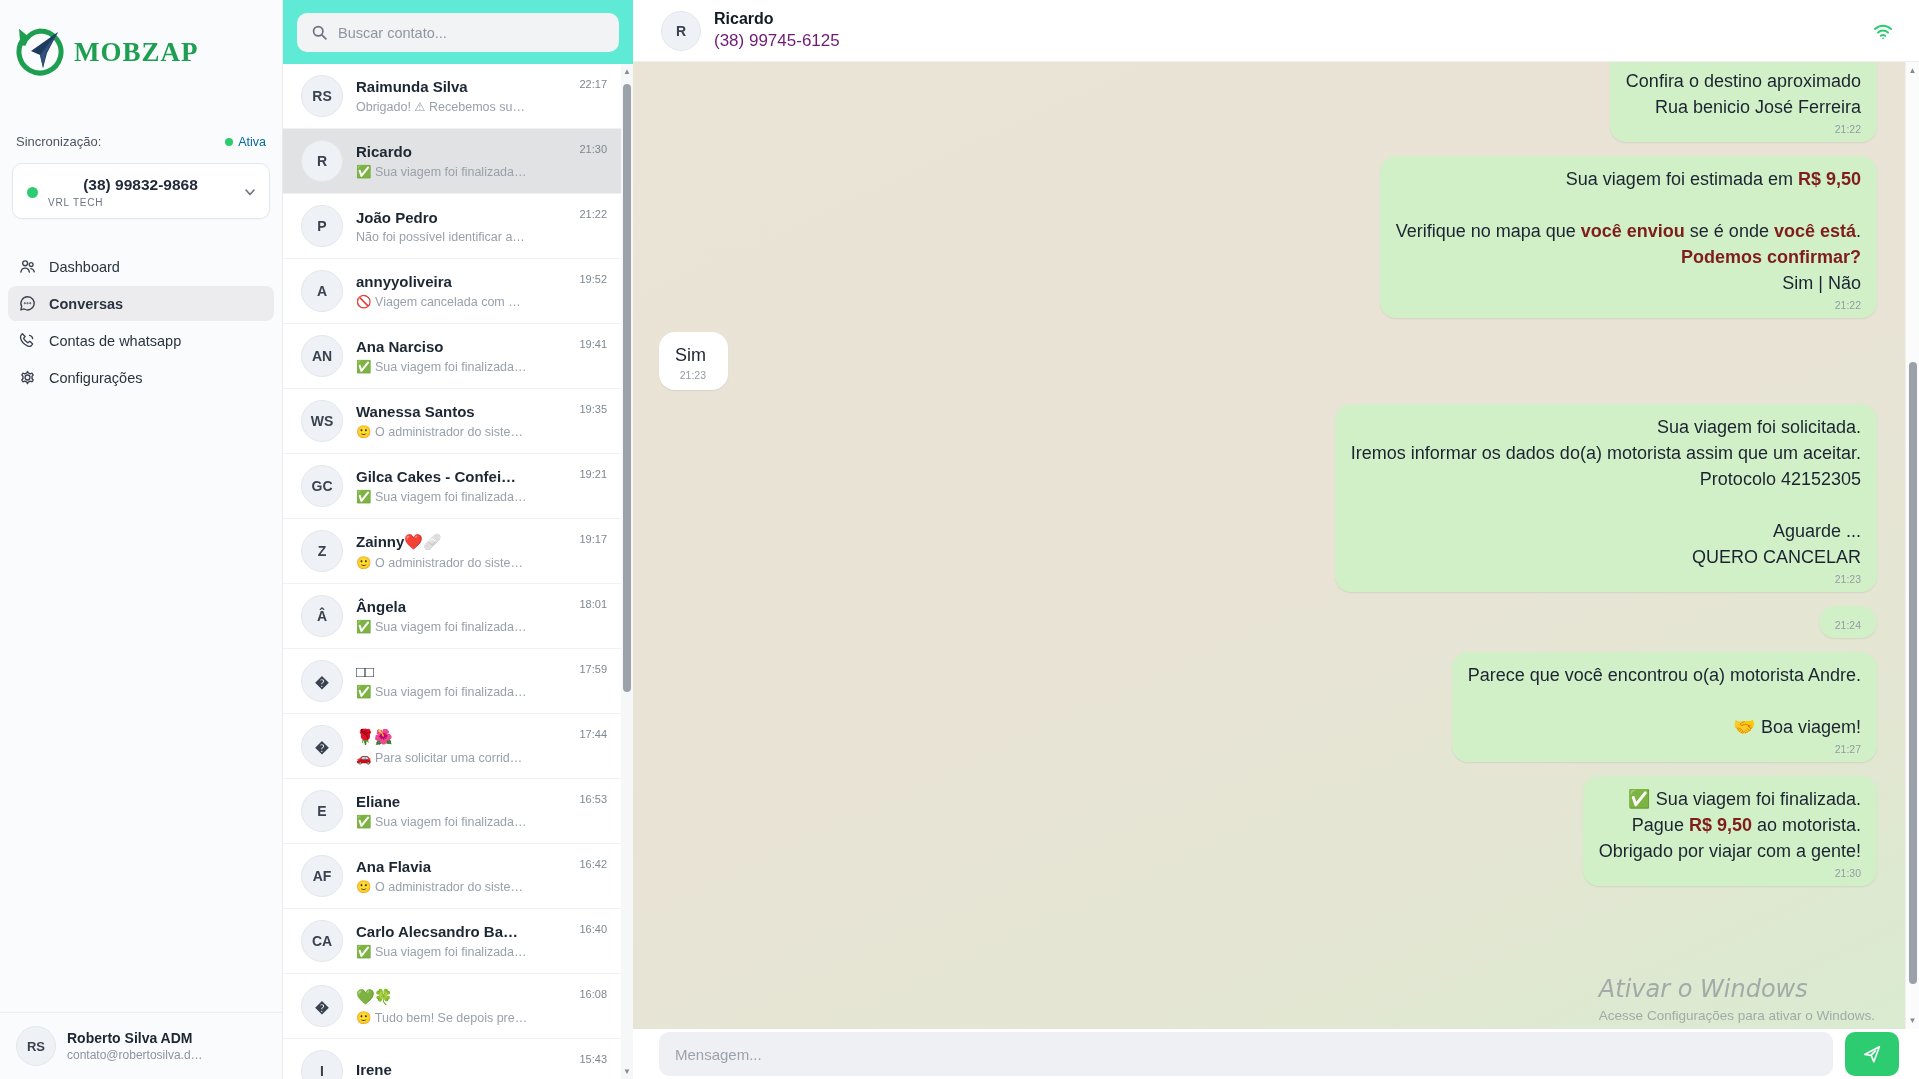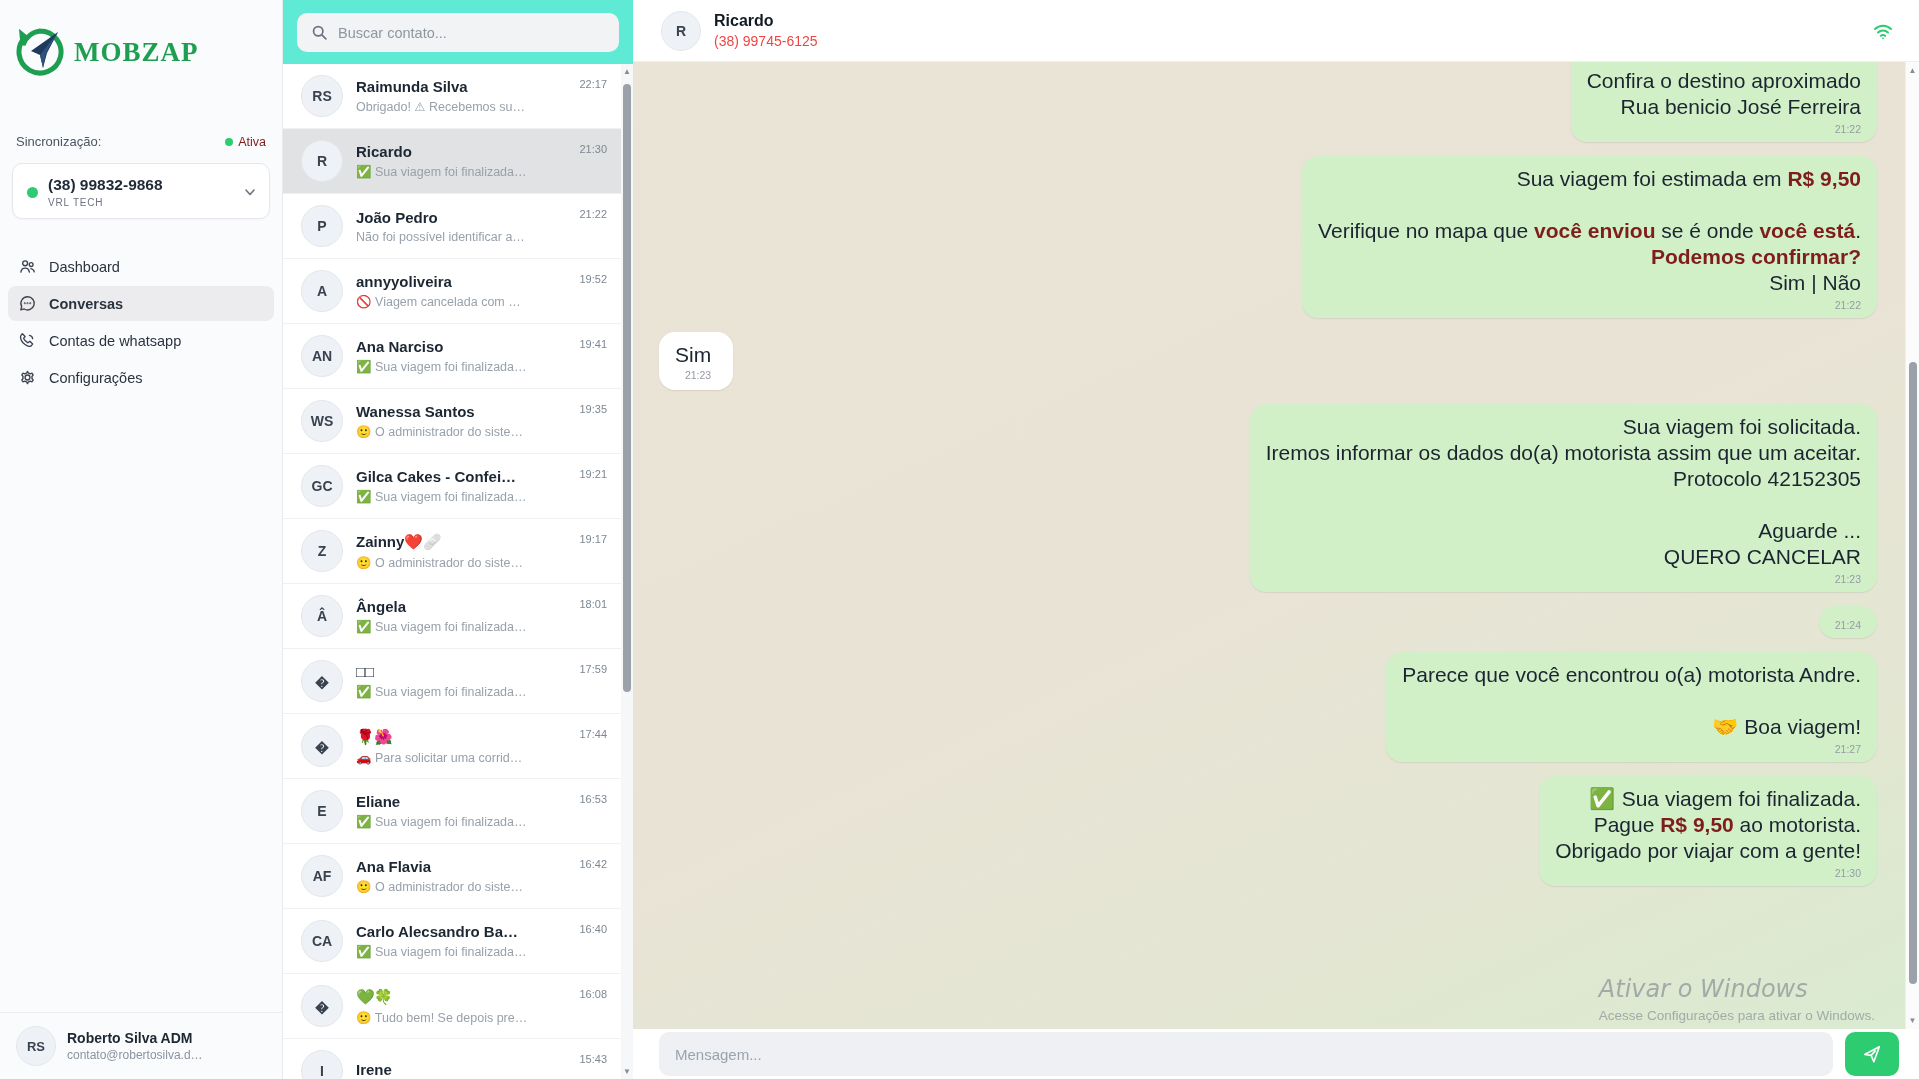--- a/index.html
+++ b/index.html
@@ -8,28 +8,28 @@
   .app { display:flex; width:1919px; height:1079px; }
 
   
   .sidebar { width:283px; height:100%; background:#fafbfc; border-right:1px solid #e9eaec;
     display:flex; flex-direction:column; }
   .logo { display:flex; align-items:center; gap:8px; margin:26px 14px 0 14px; }
   .logo-text { font-family:"Liberation Serif", serif; font-weight:bold; font-size:27px;
     color:#1e9e50; letter-spacing:1px; }
   .sync-row { display:flex; align-items:center; justify-content:space-between;
     margin:56px 16px 0 16px; font-size:13px; color:#4b5563; }
-  .sync-status { display:flex; align-items:center; gap:5px; color:#7f1d1d; font-size:12.5px; }
+  .sync-status { display:flex; align-items:center; gap:5px; color:#0369a1; font-size:12.5px; }
   .dot { width:8px; height:8px; border-radius:50%; background:#2ecc71; display:inline-block; }
   .dot.big { width:11px; height:11px; }
   .account-card { margin:14px 12px 0 12px; background:#fff; border:1px solid #e5e7eb;
     border-radius:10px; padding:12px 12px 10px 14px; display:flex; align-items:center; gap:10px;
     box-shadow:0 1px 2px rgba(0,0,0,.03); cursor:pointer; }
   .account-info { flex:1; }
-  .account-phone { font-size:15.5px; font-weight:bold; color:#1f2937; }
+  .account-phone { font-size:15.5px; font-weight:bold; color:#1f2937;text-align:center; }
   .account-name { font-size:10px; color:#6b7280; letter-spacing:.8px; margin-top:3px; }
   .nav { margin-top:30px; display:flex; flex-direction:column; gap:2px; padding:0 8px; }
   .nav-item { display:flex; align-items:center; gap:12px; height:35px; padding:0 10px;
     border-radius:8px; color:#2a3340; font-size:14.5px; cursor:pointer; }
   .nav-item.active { background:#ececee; font-weight:bold; }
   .nav-icon { width:19px; height:19px; color:#3c4350; display:inline-flex; }
   .nav-icon svg { width:19px; height:19px; stroke:currentColor; fill:none;
     stroke-width:1.7; stroke-linecap:round; stroke-linejoin:round; }
   .side-spacer { flex:1; }
   .profile { border-top:1px solid #eceded; padding:13px 16px; display:flex; align-items:center; gap:11px; }
@@ -67,34 +67,34 @@
   .contacts .fsb .thumb { top:20px; height:608px; }
   .chatsb { top:0; bottom:0; width:14px; background:#fbfbfc; border-left:1px solid #f0f0ee; }
   .chatsb .thumb { top:300px; height:622px; left:3px; }
 
   
   .chat { flex:1; height:100%; display:flex; flex-direction:column; background:#fff; min-width:0; }
   .chat-header { height:62px; background:#fff; display:flex; align-items:center; gap:13px;
     padding:0 24px 0 28px; border-bottom:1px solid #efefed; position:relative; z-index:4; }
   .chat-header .avatar { width:40px; height:40px; font-size:14px; }
   .ch-name { font-size:16px; font-weight:bold; color:#121a24; }
-  .ch-phone { font-size:14px; color:#ef4444; margin-top:3px; }
+  .ch-phone { font-size:17px; color:#701a75; margin-top:3px; }
   .wifi { margin-left:auto; width:24px; height:20px; }
   .wifi svg { stroke:#2ecc71; fill:none; stroke-width:2; stroke-linecap:round; }
 
   .messages { position:relative; flex:1; overflow:hidden;
     background:linear-gradient(155deg,#eae4d7 0%, #e9e3d6 50%, #e3e6d2 78%, #d9ebd0 100%);
     display:flex; flex-direction:column; align-items:flex-end; gap:14px;
     padding:6px 42px 0 26px; }
   .bubble { border-radius:16px; padding:10px 16px 6px 16px; max-width:1250px;
     box-shadow:0 1px 1.5px rgba(0,0,0,.08); }
   .bubble.green { background:#d2f0c8; }
   .bubble.white { background:#ffffff; align-self:flex-start; }
   .bubble.cut-top { margin-top:-10px; border-top-left-radius:0; border-top-right-radius:0; }
-  .bubble .msg-line { font-size:21px; line-height:26px; color:#1b2430; white-space:nowrap; }
+  .bubble .msg-line { font-size:18px; line-height:26px; color:#1b2430; white-space:nowrap; }
   .bubble.right-text .msg-line { text-align:right; }
   .bubble b { color:#7f1d1d; }
   .msg-time { font-size:10.5px; color:#949ba3; text-align:right; margin-top:2px; line-height:14px; }
   .bubble.white { padding:12px 22px 8px 16px; }
   .bubble.white .msg-line { line-height:22px; }
 
   .watermark { position:absolute; right:44px; bottom:6px; z-index:5; pointer-events:none;
     color:rgba(125,132,142,.62); }
   .wm1 { font-size:24px; font-family:"DejaVu Sans", sans-serif; font-weight:300;font-style:italic; }
   .wm2 { font-size:13.5px; margin-top:5px; }

